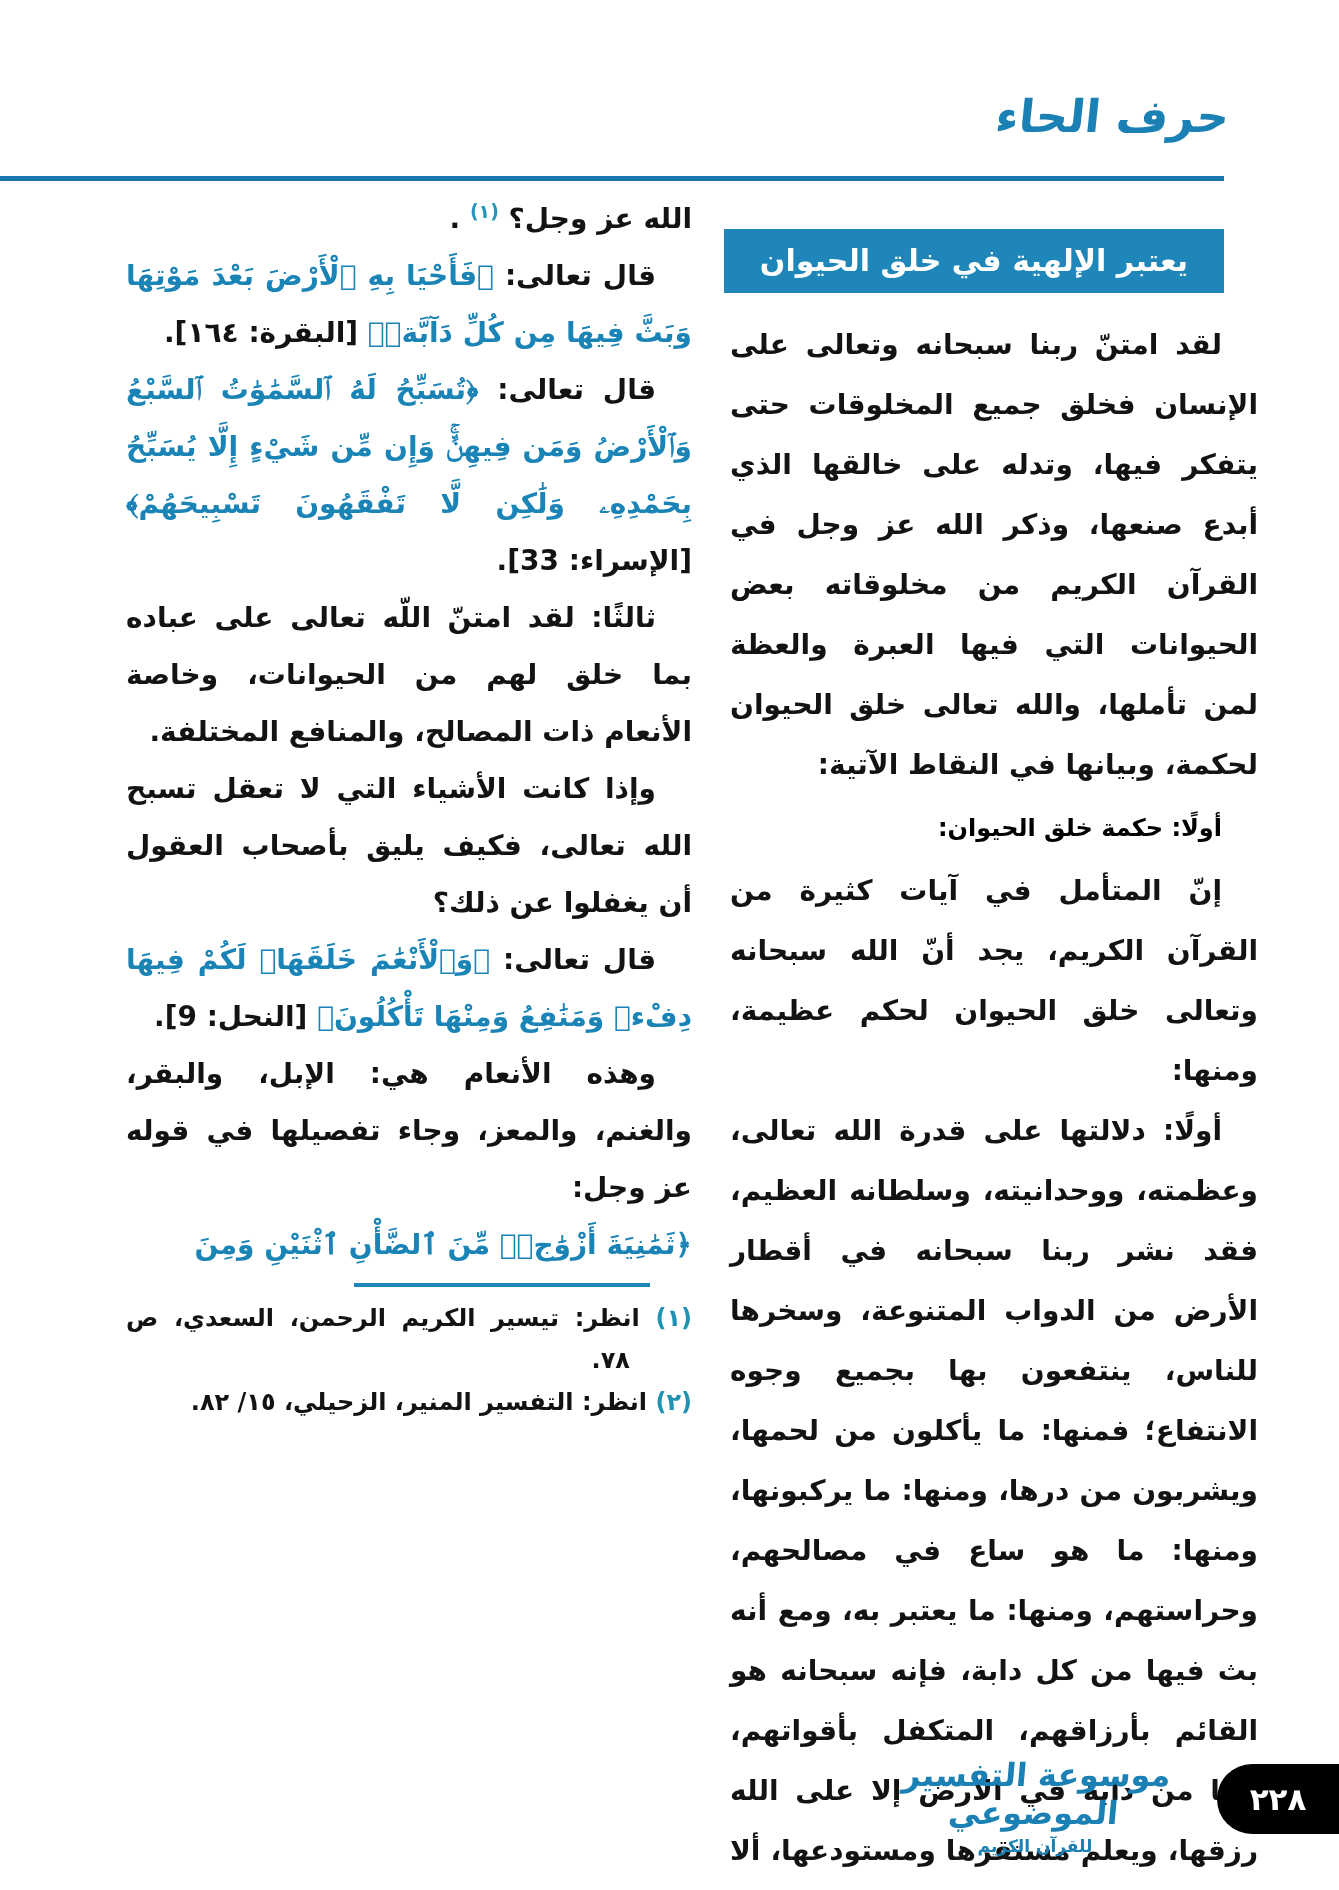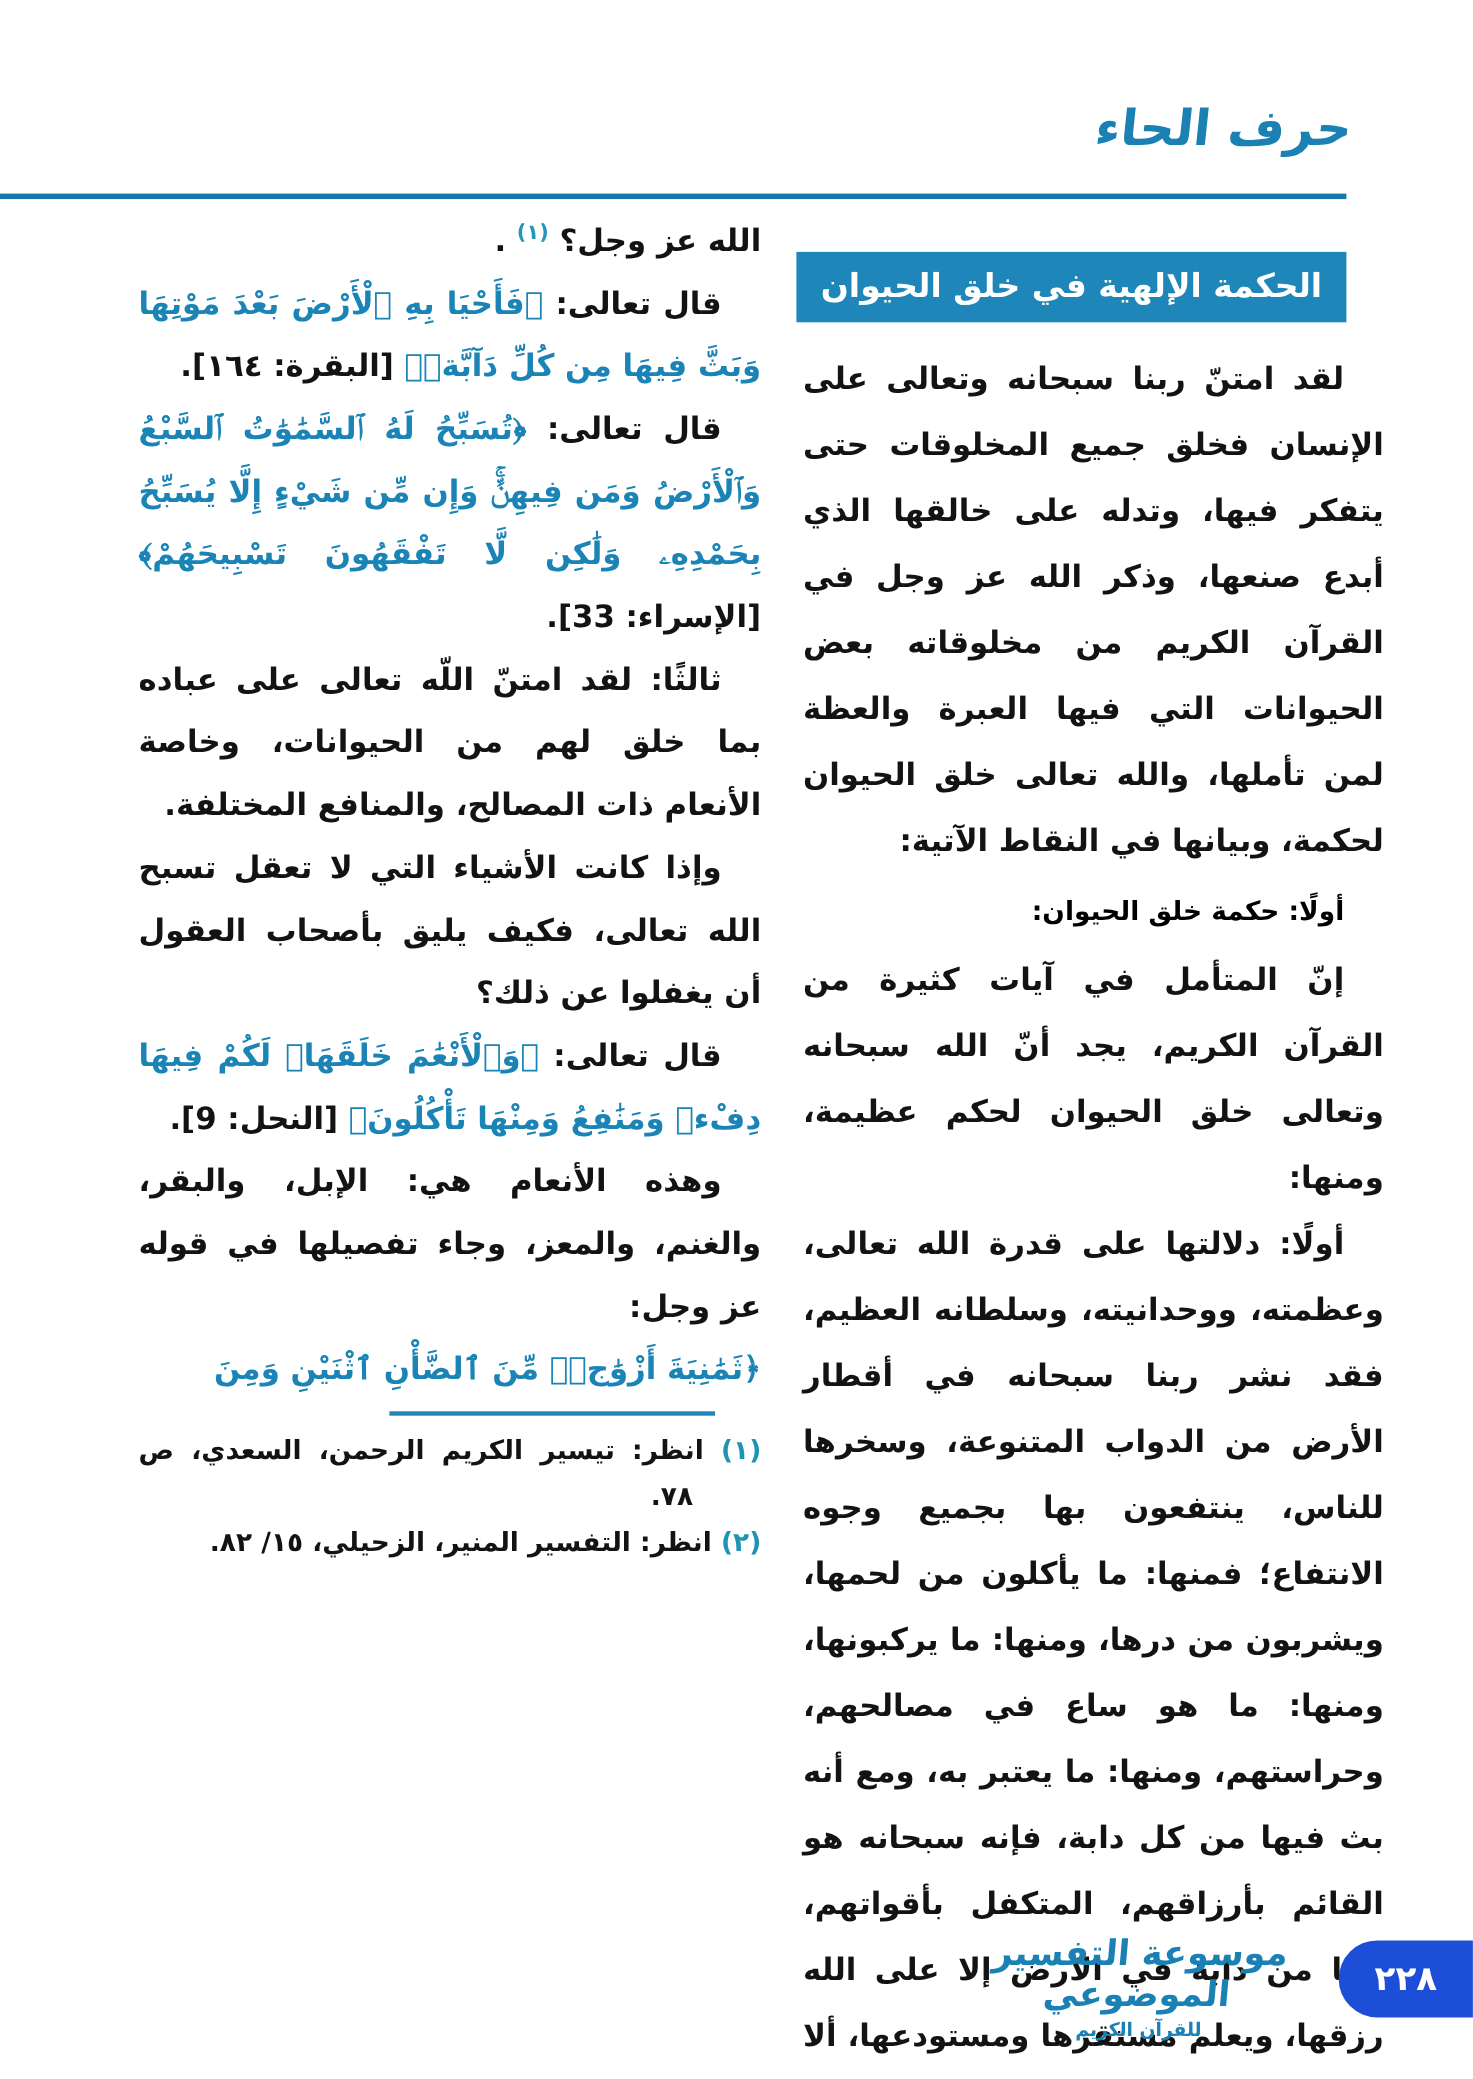--- a/index.html
+++ b/index.html
@@ -59,36 +59,36 @@
   
   .logo{
     position:absolute;top:1756px;right:168px;width:272px;
     text-align:center;color:#1b80b3;line-height:1.2;
   }
   .logo-l1{font-size:32px;font-weight:bold;transform:skewX(-5deg);letter-spacing:-1px;}
   .logo-l2{font-size:17px;font-weight:bold;margin-top:3px;}
   .page-badge{
     position:absolute;top:1764px;right:0;
     width:122px;height:70px;
-    background:#1d4ed8;border-radius:36px 0 0 36px;
+    background:#000000;border-radius:36px 0 0 36px;
     color:#ffffff;font-size:31px;font-weight:bold;
     display:flex;align-items:center;justify-content:center;
   }
 </style>
 </head>
 <body>
 
 <div class="page">
 
   <div class="header-calligraphy">حرف الحاء</div>
   <div class="header-rule"></div>
 
   <div class="col col-right">
     <div class="title-box">
-      <span>الحكمة الإلهية في خلق الحيوان</span>
+      <span>يعتبر الإلهية في خلق الحيوان</span>
     </div>
     <p class="indent">
       <span>لقد امتنّ ربنا سبحانه وتعالى على الإنسان فخلق جميع المخلوقات حتى يتفكر فيها، وتدله على خالقها الذي أبدع صنعها، وذكر الله عز وجل في القرآن الكريم من مخلوقاته بعض الحيوانات التي فيها العبرة والعظة لمن تأملها، والله تعالى خلق الحيوان لحكمة، وبيانها في النقاط الآتية:</span>
     </p>
     <div class="sub-heading">أولًا: حكمة خلق الحيوان:</div>
     <p class="indent">
       <span>إنّ المتأمل في آيات كثيرة من القرآن الكريم، يجد أنّ الله سبحانه وتعالى خلق الحيوان لحكم عظيمة، ومنها:</span>
     </p>
     <p class="indent">
       <span>أولًا:</span><span> دلالتها على قدرة الله تعالى، وعظمته، ووحدانيته، وسلطانه العظيم، فقد نشر ربنا سبحانه في أقطار الأرض من الدواب المتنوعة، وسخرها للناس، ينتفعون بها بجميع وجوه الانتفاع؛ فمنها: ما يأكلون من لحمها، ويشربون من درها، ومنها: ما يركبونها، ومنها: ما هو ساع في مصالحهم، وحراستهم، ومنها: ما يعتبر به، ومع أنه بث فيها من كل دابة، فإنه سبحانه هو القائم بأرزاقهم، المتكفل بأقواتهم، فما من دابة في الأرض إلا على الله رزقها، ويعلم مستقرها ومستودعها، ألا يدل ذلك على عظيم قدرة</span>

